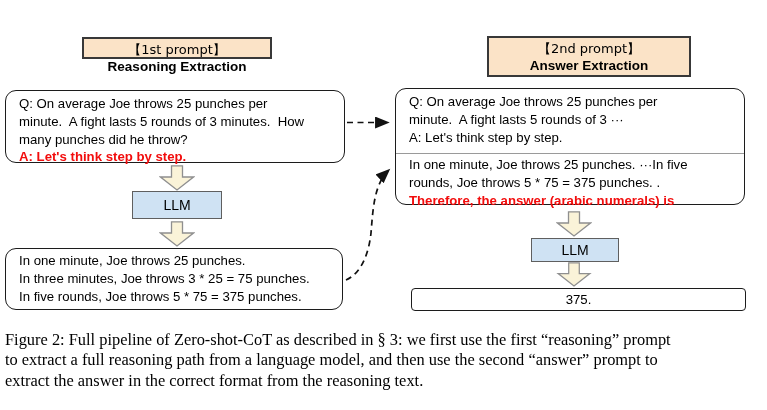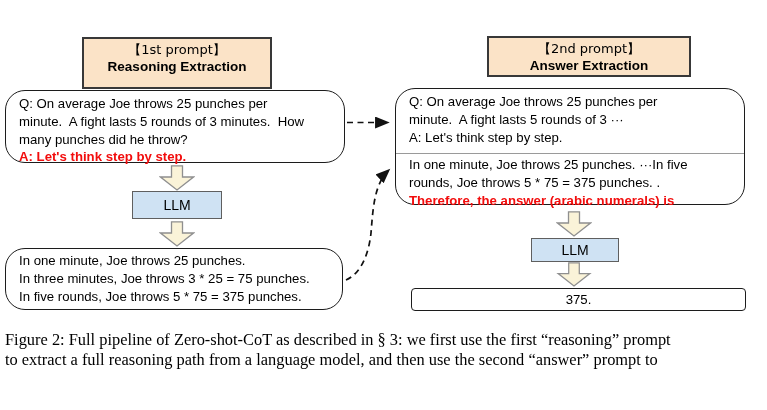--- a/index.html
+++ b/index.html
@@ -8,21 +8,21 @@
     font-family:"Liberation Sans","DejaVu Sans",sans-serif;color:#000;overflow:hidden;
   }
   .connectors{position:absolute;left:0;top:0;width:767px;height:410px;pointer-events:none;}
   .hdr{
     position:absolute;background:#fbe3c7;border:2px solid #383838;
     text-align:center;box-sizing:border-box;padding-top:2px;
   }
   .hdr .tag{font-size:13px;line-height:17px;font-family:"DejaVu Sans","Liberation Sans",sans-serif;}
   .hdr .ttl{font-size:13.5px;line-height:17px;font-weight:bold;}
   .speech{
-    position:absolute;background:#fff;border:1.7px solid #1c1c1c;border-radius:20px;
+    position:absolute;background:#fff;border:1.7px solid #1c1c1c;border-radius:11px;
     box-sizing:border-box;font-size:13.2px;
   }
   .pad{padding:4px 4px 0 13px;}
   .ln{white-space:pre;line-height:17.8px;}
   .red{color:#f20d0d;font-weight:bold;}
   .llm{
     position:absolute;background:#cfe2f3;border:1.6px solid #5f5f5f;box-sizing:border-box;
     display:flex;align-items:center;justify-content:center;font-size:14px;
   }
   .blockarrow{position:absolute;}
@@ -46,21 +46,21 @@
   <svg class="connectors" viewBox="0 0 767 410">
     <defs>
       <marker id="ah" markerWidth="10" markerHeight="8" refX="7.6" refY="3.5" orient="auto">
         <path d="M0,0 L8.6,3.5 L0,7 Z" fill="#111"></path>
       </marker>
     </defs>
     <path d="M347,122.5 L388,122.5" fill="none" stroke="#111" stroke-width="1.7" stroke-dasharray="6 4.5" marker-end="url(#ah)"></path>
     <path d="M346,280 C362,273 369,252 371,233 C373,209 374,184 389,170" fill="none" stroke="#111" stroke-width="1.7" stroke-dasharray="6 4.5" marker-end="url(#ah)"></path>
   </svg>
 
-  <div class="hdr" style="left:82px;top:37px;width:190px;height:52px;">
+  <div class="hdr" style="left:82px;top:37px;width:190px;height:22px;">
     <div class="tag">【1st prompt】</div>
     <div class="ttl">Reasoning Extraction</div>
   </div>
 
   <div class="speech pad" style="left:5px;top:90px;width:340px;height:73px;">
     <div class="ln">Q: On average Joe throws 25 punches per</div>
     <div class="ln">minute.  A fight lasts 5 rounds of 3 minutes.  How</div>
     <div class="ln">many punches did he throw?</div>
     <div class="ln red">A: Let's think step by step.</div>
   </div>
@@ -113,15 +113,16 @@
     <polygon points="12.5,0.8 23.5,0.8 23.5,12 34.5,12 18,25 1.5,12 12.5,12" fill="#faf3d8" stroke="#8f8f8f" stroke-width="1.3"></polygon>
   </svg>
 
   <div class="outbox" style="left:411px;top:288px;width:335px;height:23px;">
     <span>375.</span>
   </div>
 
   <div class="caption">
     <div class="cln">Figure 2: Full pipeline of Zero-shot-CoT as described in § 3: we first use the first “reasoning” prompt</div>
     <div class="cln">to extract a full reasoning path from a language model, and then use the second “answer” prompt to</div>
+    <div class="cln">extract the answer in the correct format from the reasoning text.</div>
   </div>
 
 </div>
 
 </body></html>

